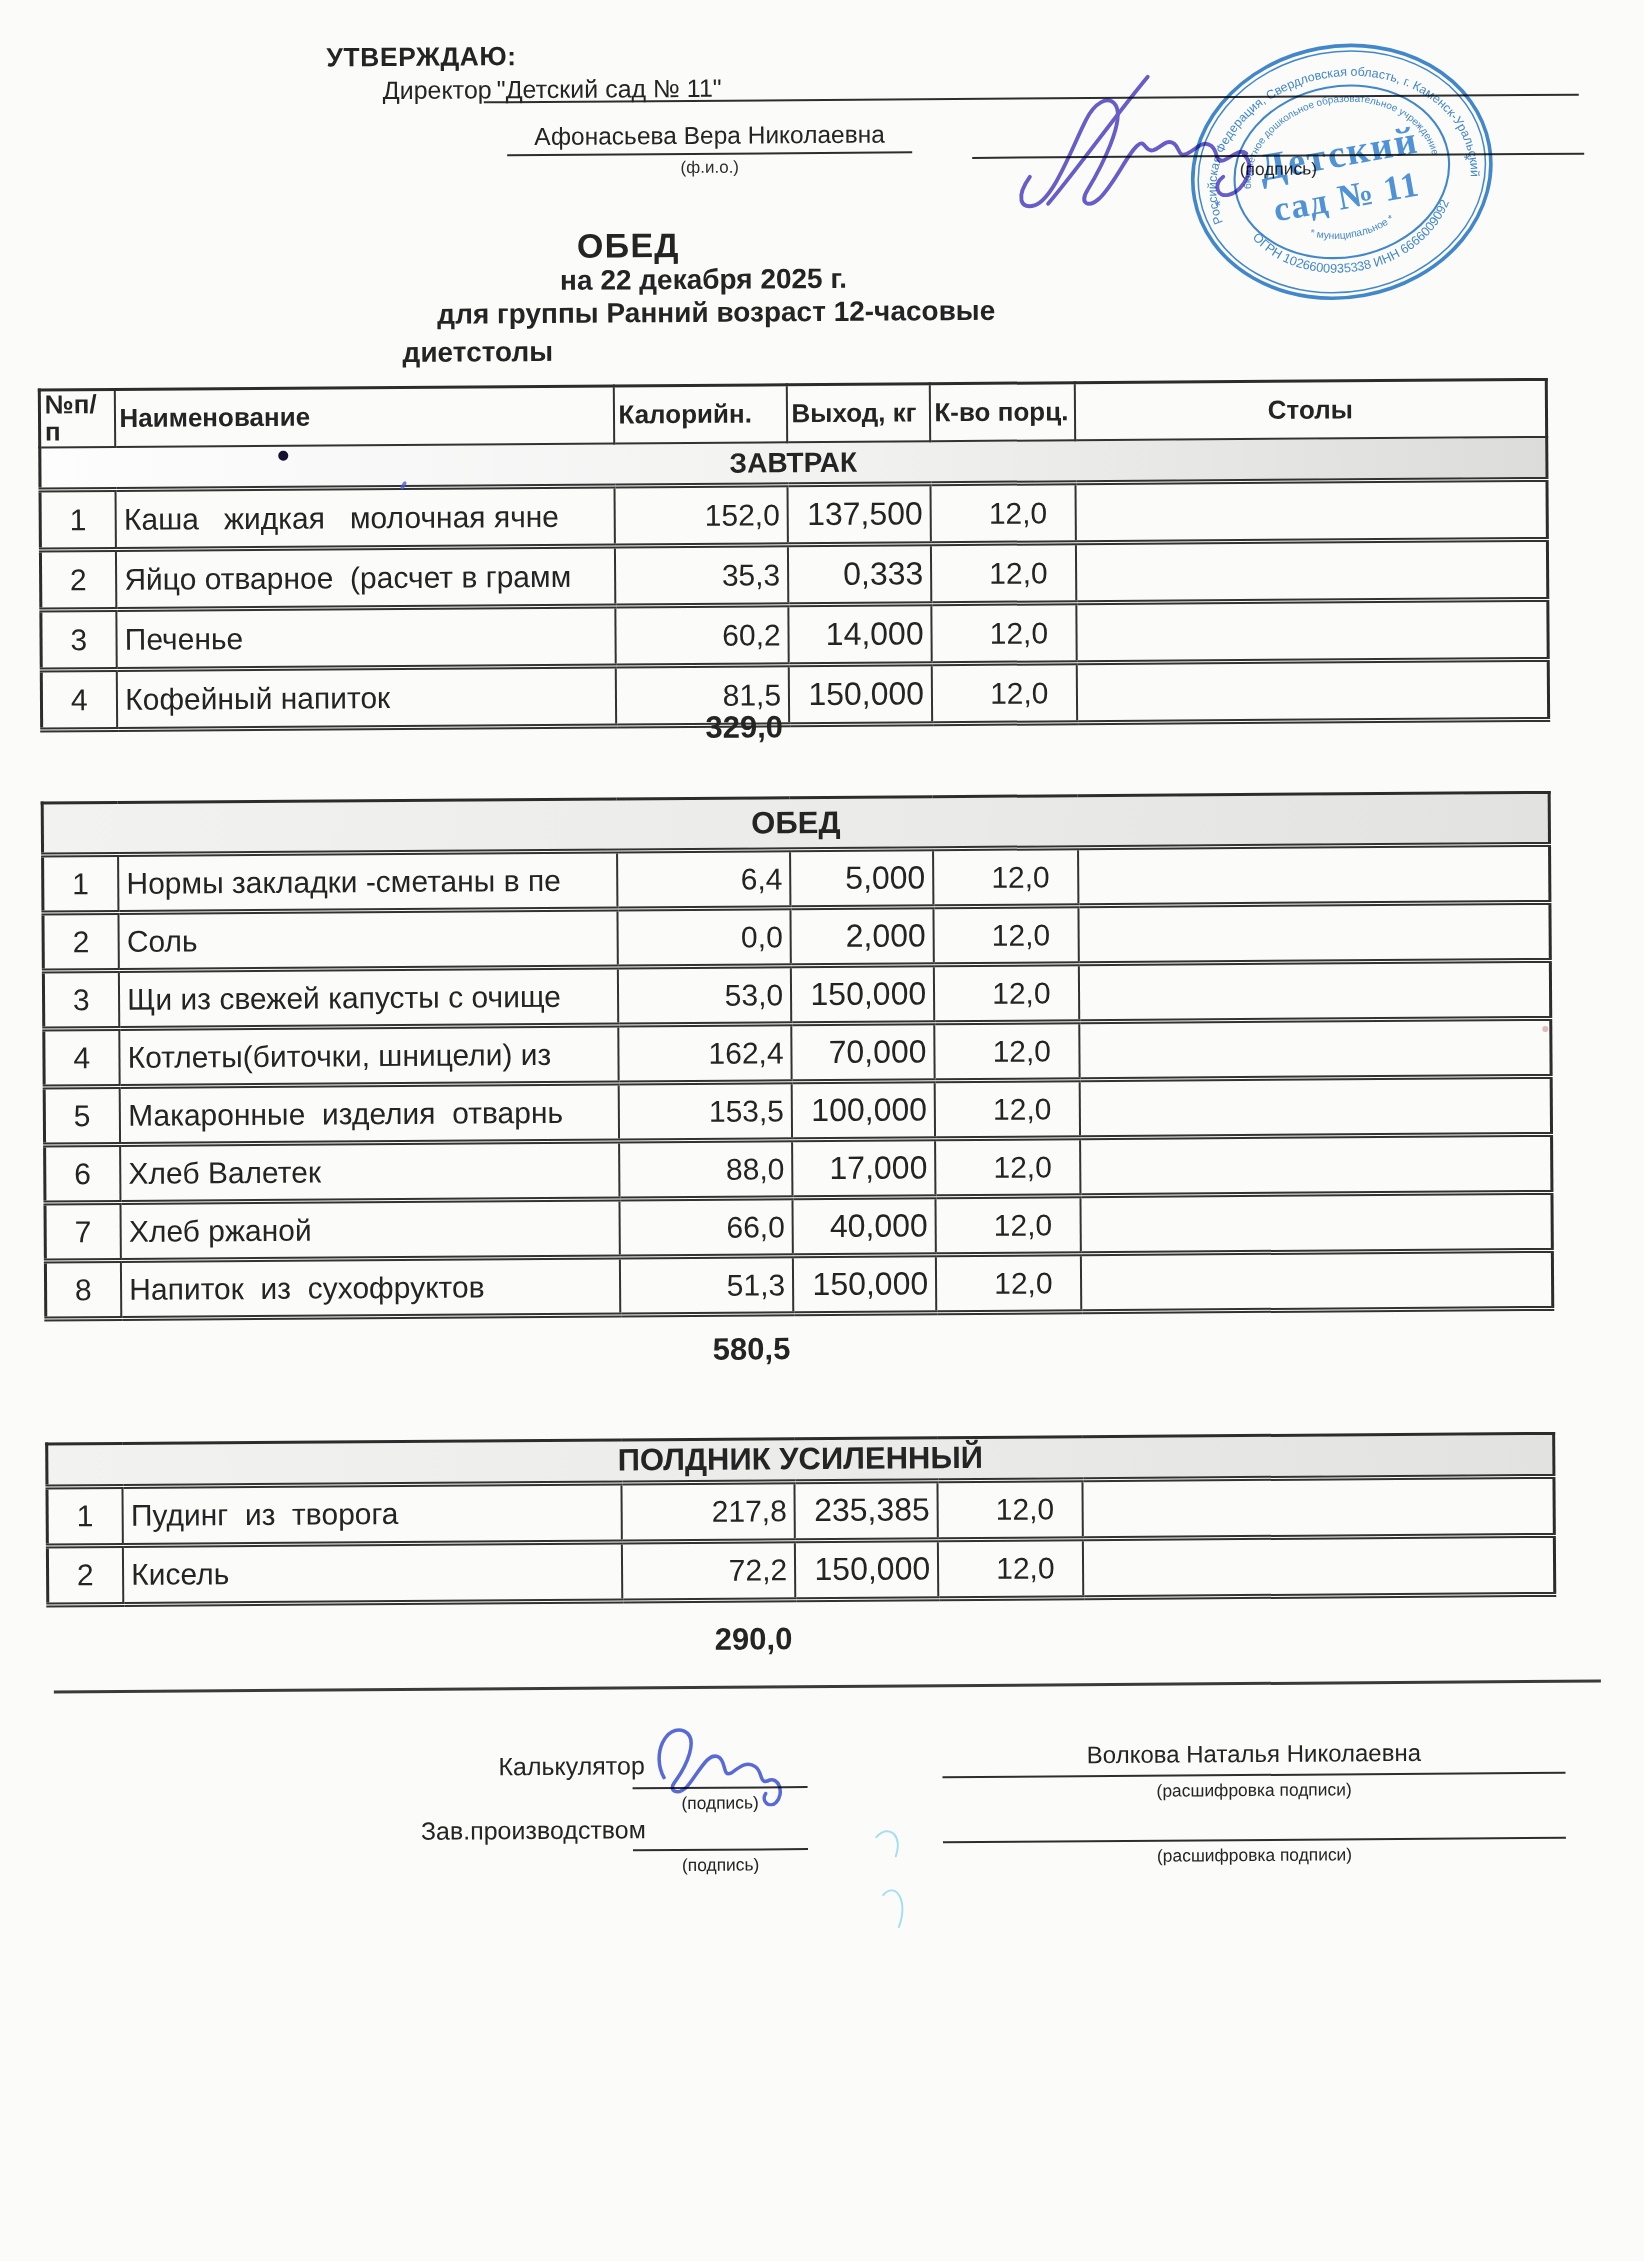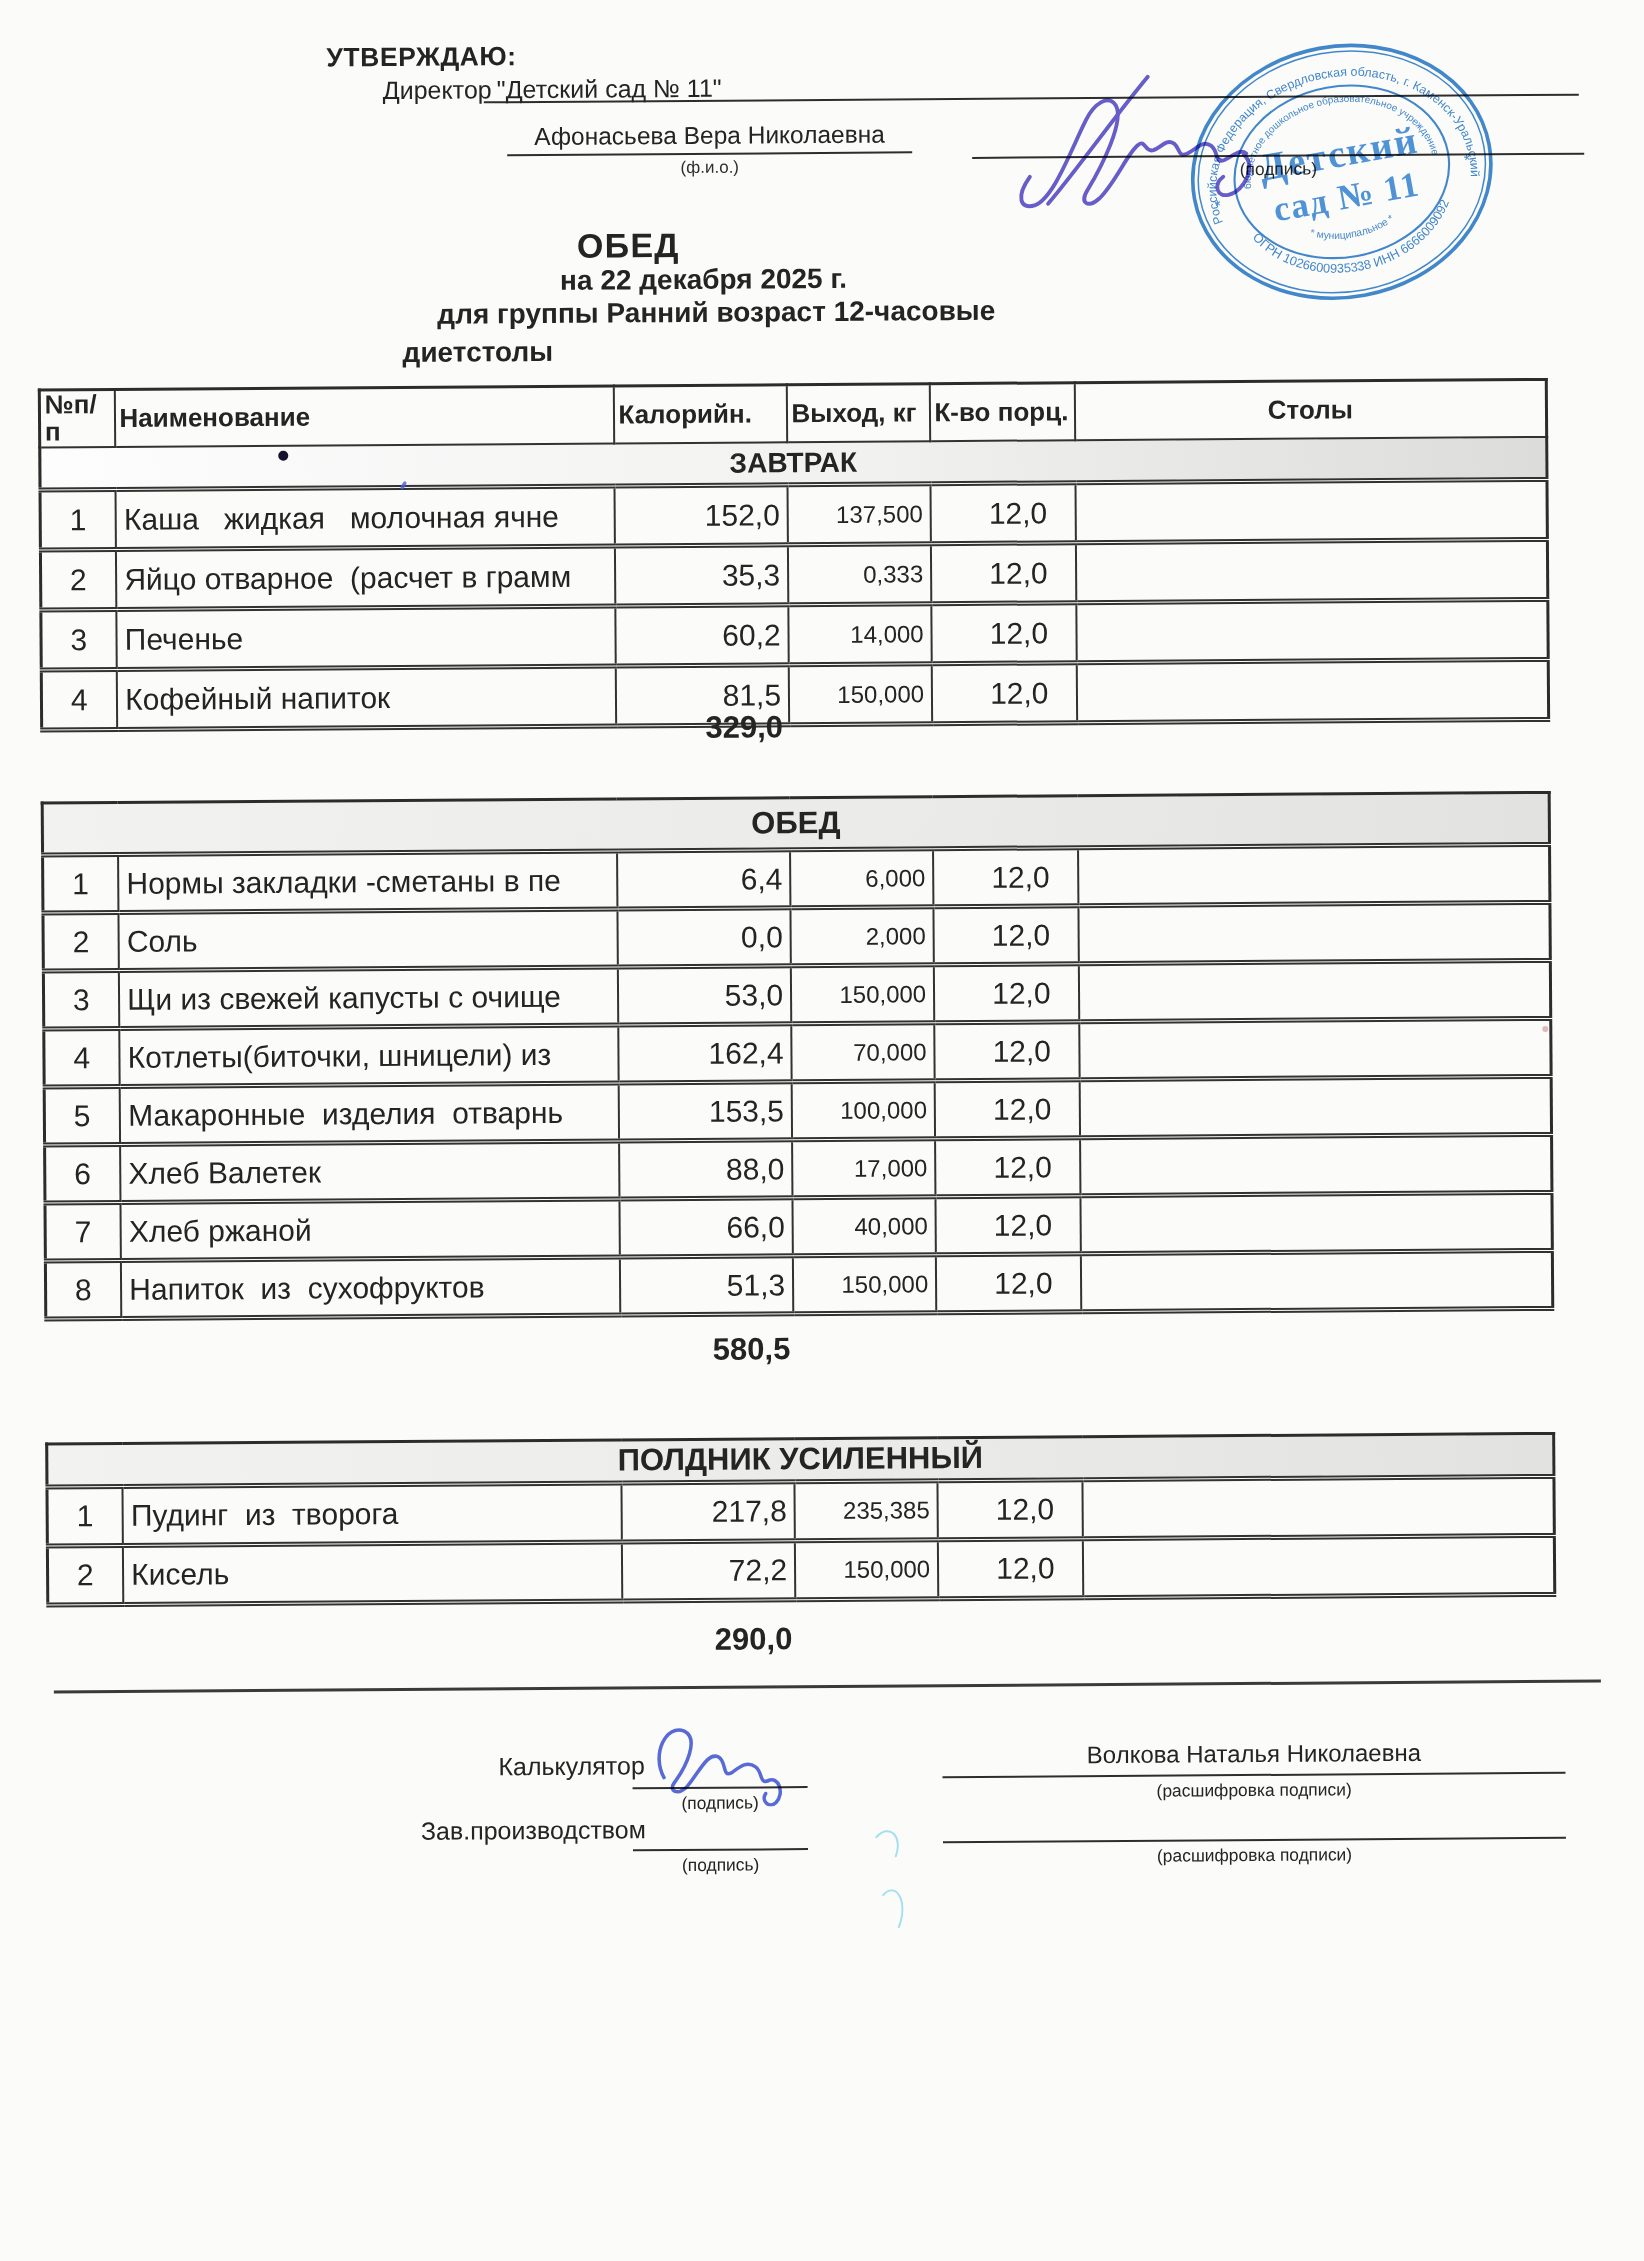--- a/index.html
+++ b/index.html
@@ -35,21 +35,21 @@
   tr.hdr th.h-tables{text-align:center;}
   tr.band{height:43px;}
   tr.band td{border-top:2.6px solid #323232;border-bottom:2.6px solid #323232;
     background:linear-gradient(90deg,#fdfdfd 0%,#f1f1f0 55%,#e3e3e2 85%,#dcdcdb 100%);
     font-size:28px;font-weight:bold;text-align:center;}
   tr.band2 td{background:linear-gradient(90deg,#f2f2f1 0%,#eaeae9 60%,#e2e2e1 100%);font-size:31px;}
   tr.data td{border-top:5.8px double #323232;border-bottom:5.8px double #323232;}
   .c-num{text-align:center;font-size:30px;}
   .c-dish{font-size:30px;white-space:pre;padding-left:7.7px;}
   .c-cal{text-align:right;font-size:30px;padding-right:6.4px;}
-  .c-out{text-align:right;font-size:24px;padding-right:6.4px;}
+  .c-out{text-align:right;font-size:32px;padding-right:6.4px;}
   .c-port{text-align:right;font-size:30px;padding-right:27px;}
   #table-breakfast{left:43px;top:383px;}
   #table-breakfast tr.data{height:60px;}
   #table-lunch{left:43px;top:796px;}
   #table-lunch tr.band{height:52px;}
   #table-lunch tr.data{height:58px;}
   #table-snack{left:43px;top:1437px;}
   #table-snack tr.band{height:43px;}
   #table-snack tr.data{height:59px;}
 
@@ -168,21 +168,21 @@
         <col>
       </colgroup>
     <tbody>
         <tr class="band band2">
       <td colspan="6">ОБЕД</td>
     </tr>
     <tr class="data">
       <td class="c-num">1</td>
       <td class="c-dish">Нормы закладки -сметаны в пе</td>
       <td class="c-cal">6,4</td>
-      <td class="c-out">6,000</td>
+      <td class="c-out">5,000</td>
       <td class="c-port">12,0</td>
       <td></td>
     </tr>
     <tr class="data">
       <td class="c-num">2</td>
       <td class="c-dish">Соль</td>
       <td class="c-cal">0,0</td>
       <td class="c-out">2,000</td>
       <td class="c-port">12,0</td>
       <td></td>

